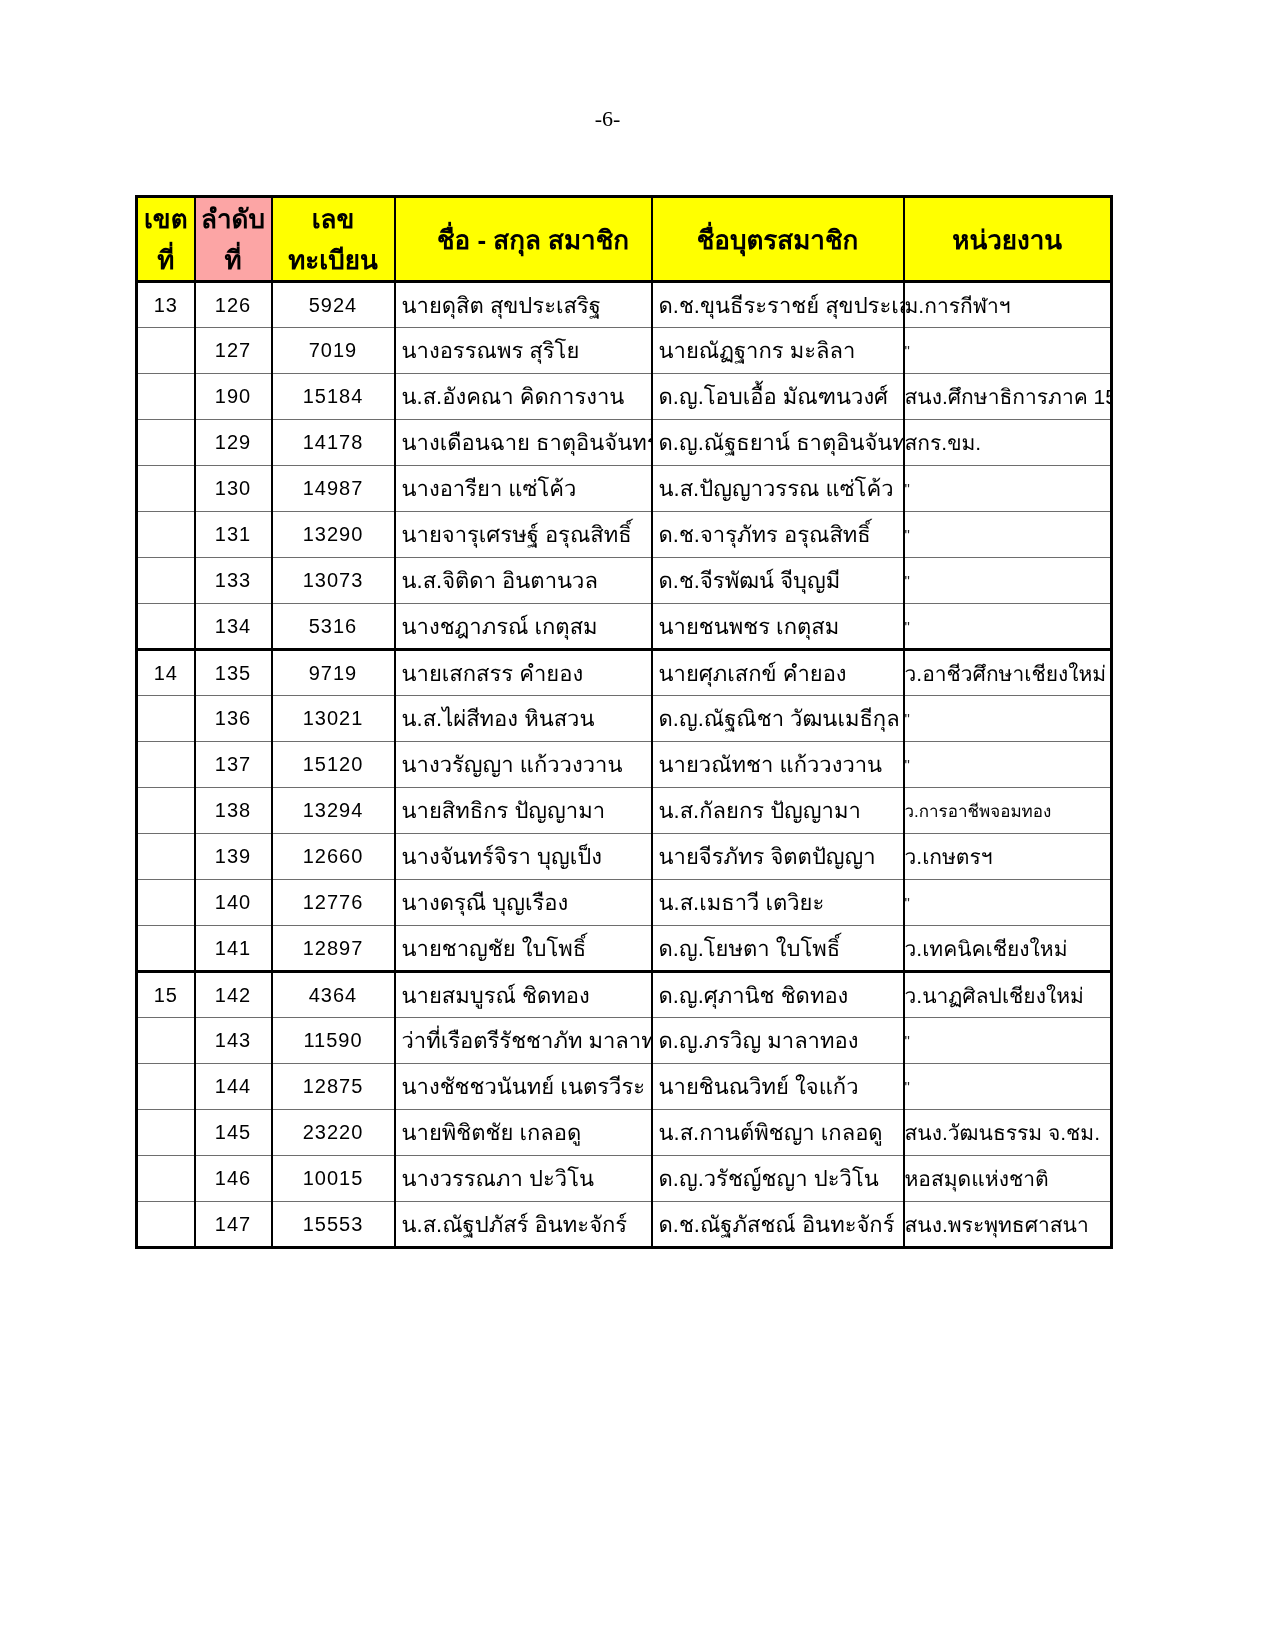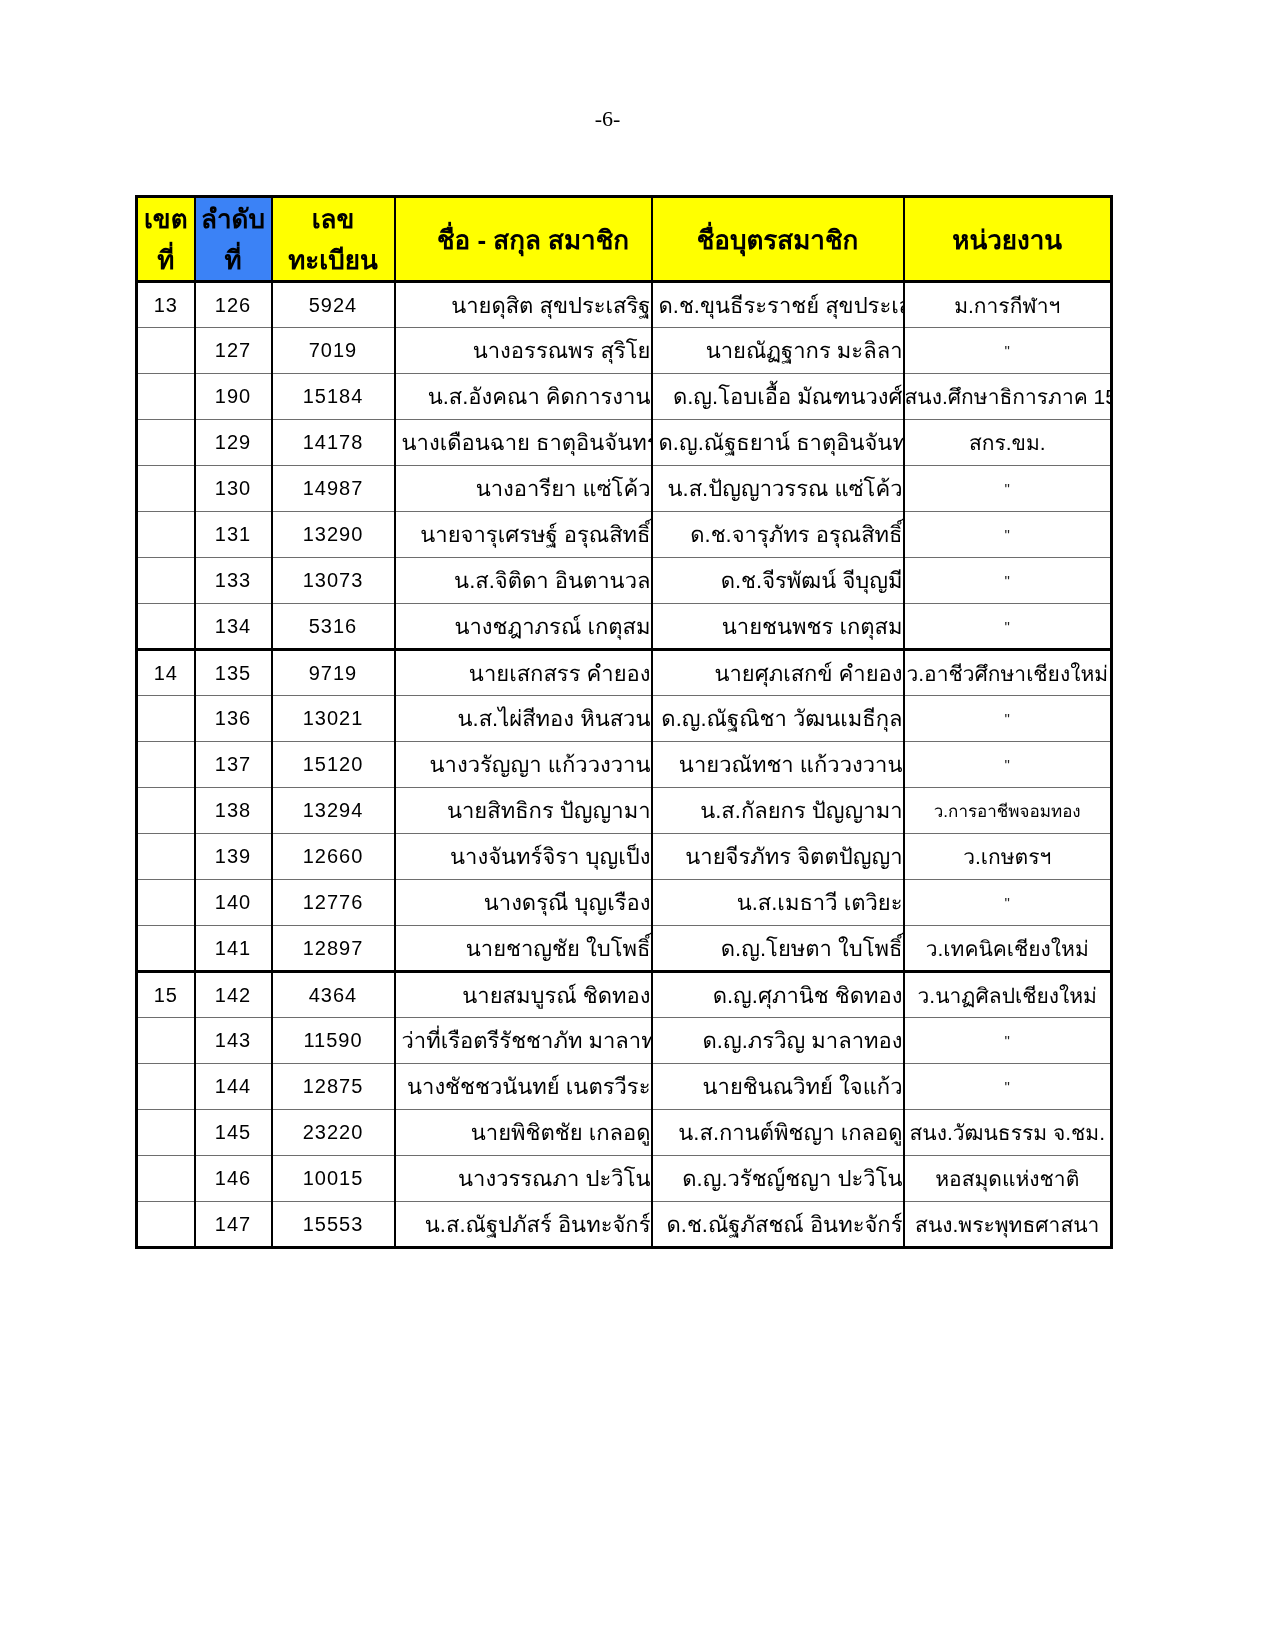--- a/index.html
+++ b/index.html
@@ -62,26 +62,25 @@
     white-space: nowrap;
   }
   tr.section-start td { border-top: 3px solid #000000; }
 
   td.num {
     text-align: center;
     font-size: 20px;
     letter-spacing: 1px;
   }
   td.name {
-    text-align: right;
+    text-align: left;
     padding-left: 6px;
     font-size: 22px;
   }
   td.unit {
-    text-align: center;
     font-size: 21px;
   }
   td.unit.small { font-size: 17px; }
   td.unit.ditto { font-size: 15px; color: #222; }
 </style>
 </head>
 <body>
 
 <div class="page">
 
@@ -92,21 +91,21 @@
       <col class="c-zone">
       <col class="c-order">
       <col class="c-reg">
       <col class="c-member">
       <col class="c-child">
       <col class="c-unit">
     </colgroup>
     <thead>
       <tr>
         <th style="background: rgb(255, 255, 0);">เขตที่</th>
-        <th style="background: #3b82f6;">ลำดับที่</th>
+        <th style="background: #fca5a5;">ลำดับที่</th>
         <th style="background: rgb(255, 255, 0);">เลขทะเบียน</th>
         <th style="background: rgb(255, 255, 0); padding-left: 20px;">ชื่อ - สกุล  สมาชิก</th>
         <th style="background: rgb(255, 255, 0);">ชื่อบุตรสมาชิก</th>
         <th style="background: rgb(255, 255, 0);">หน่วยงาน</th>
       </tr>
     </thead>
     <tbody>
         <tr>
           <td class="num">13</td>
           <td class="num">126</td>

